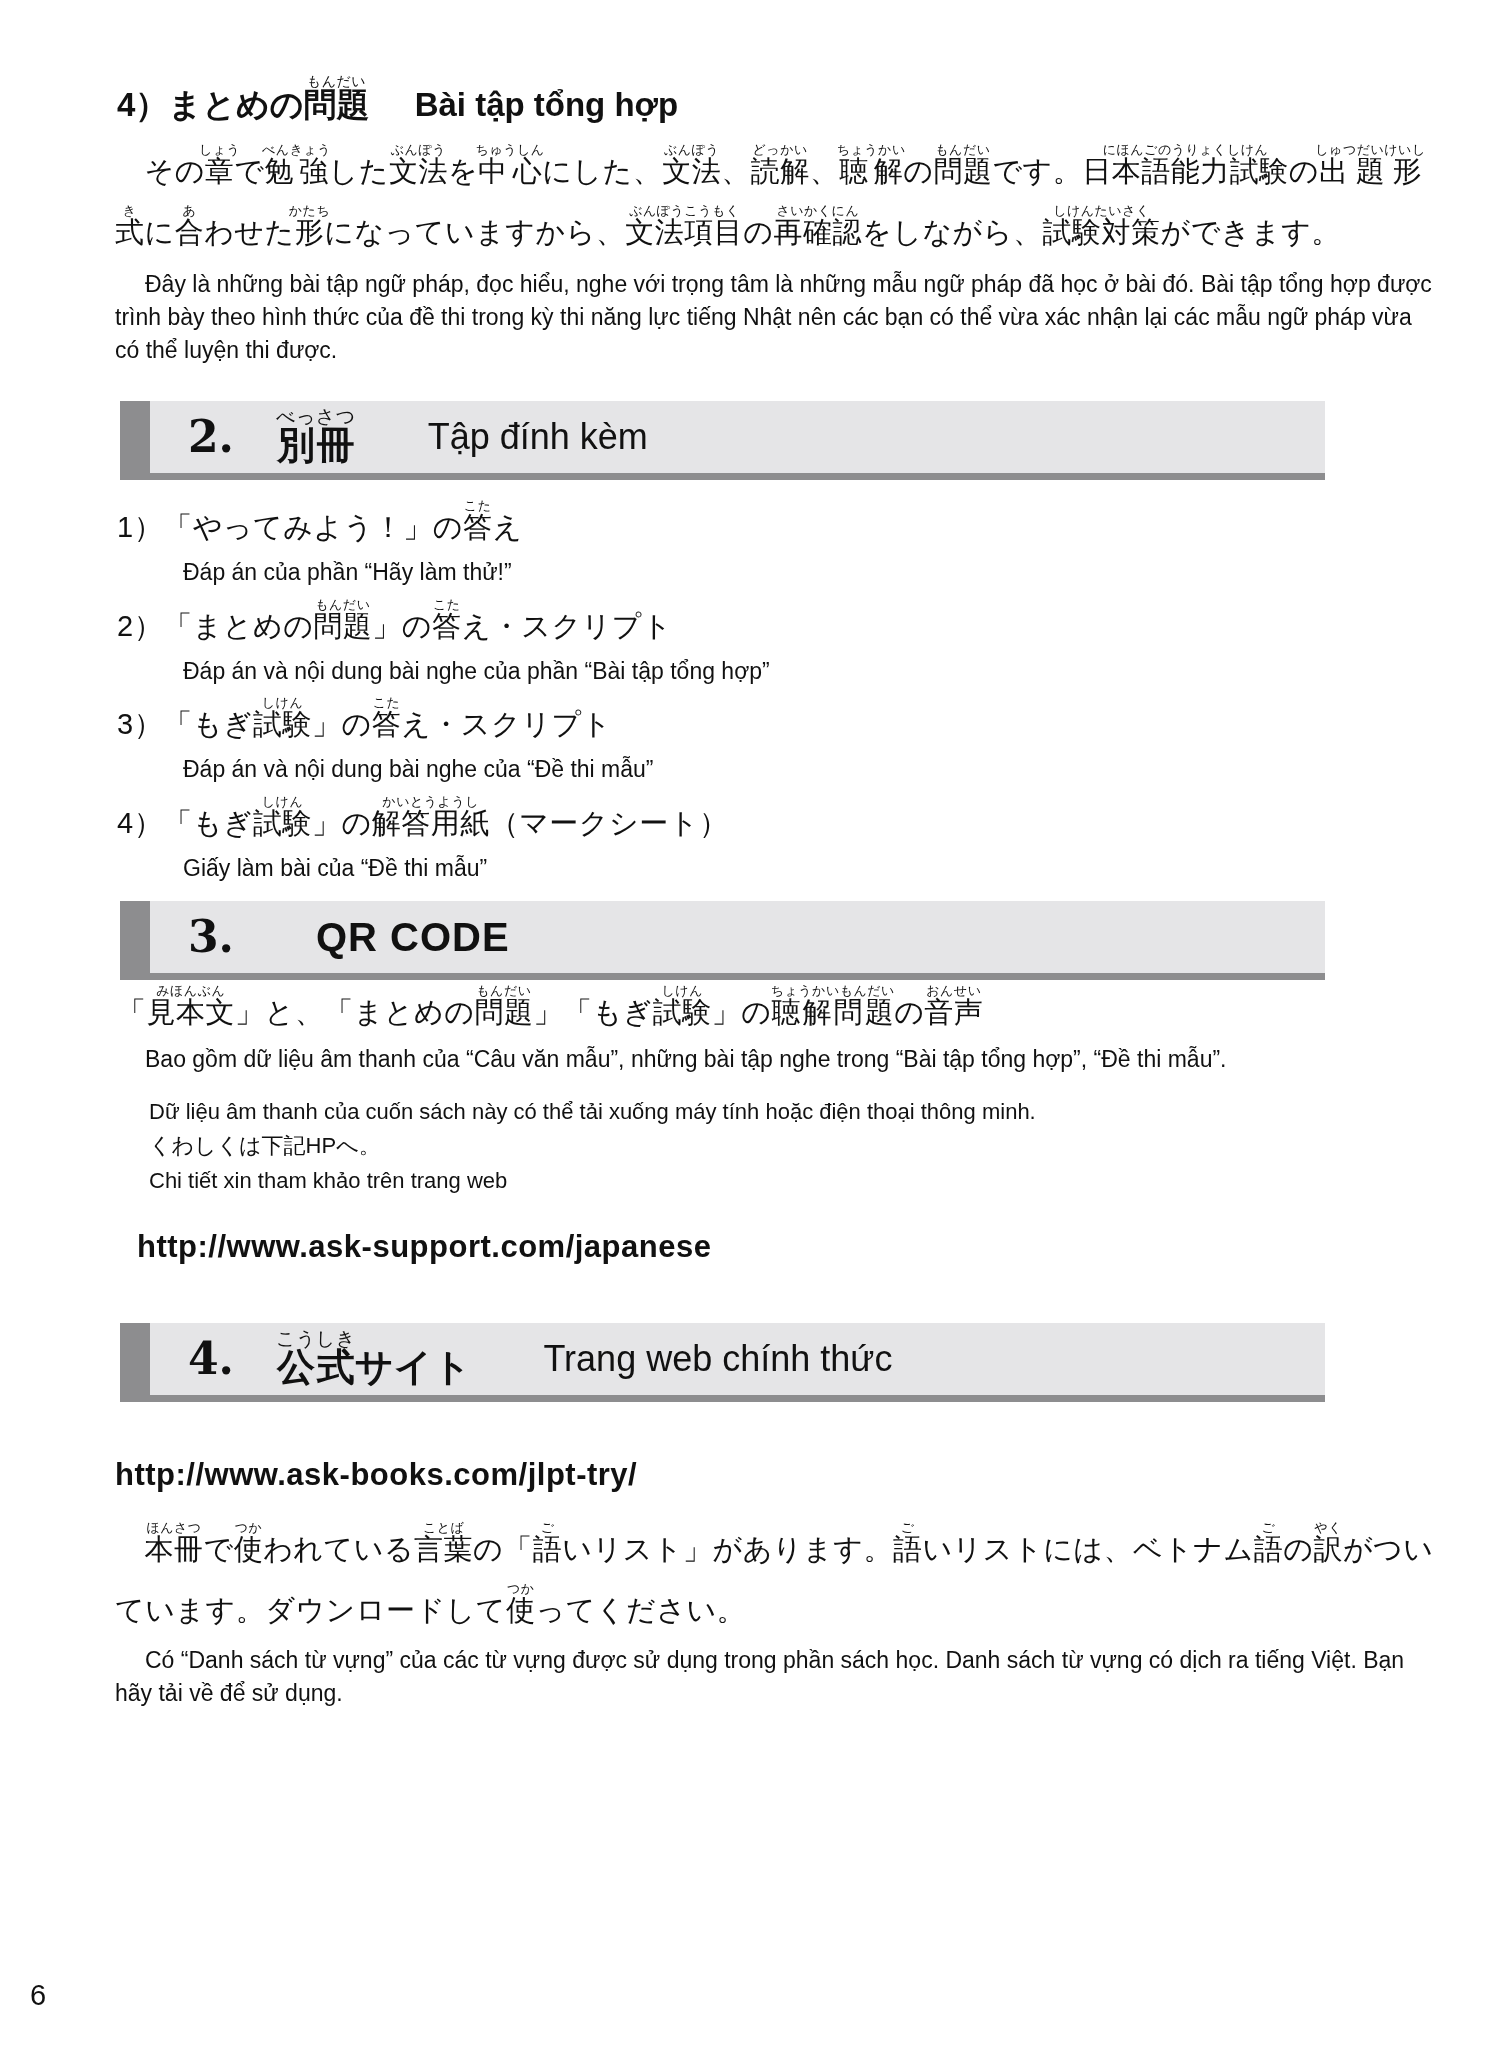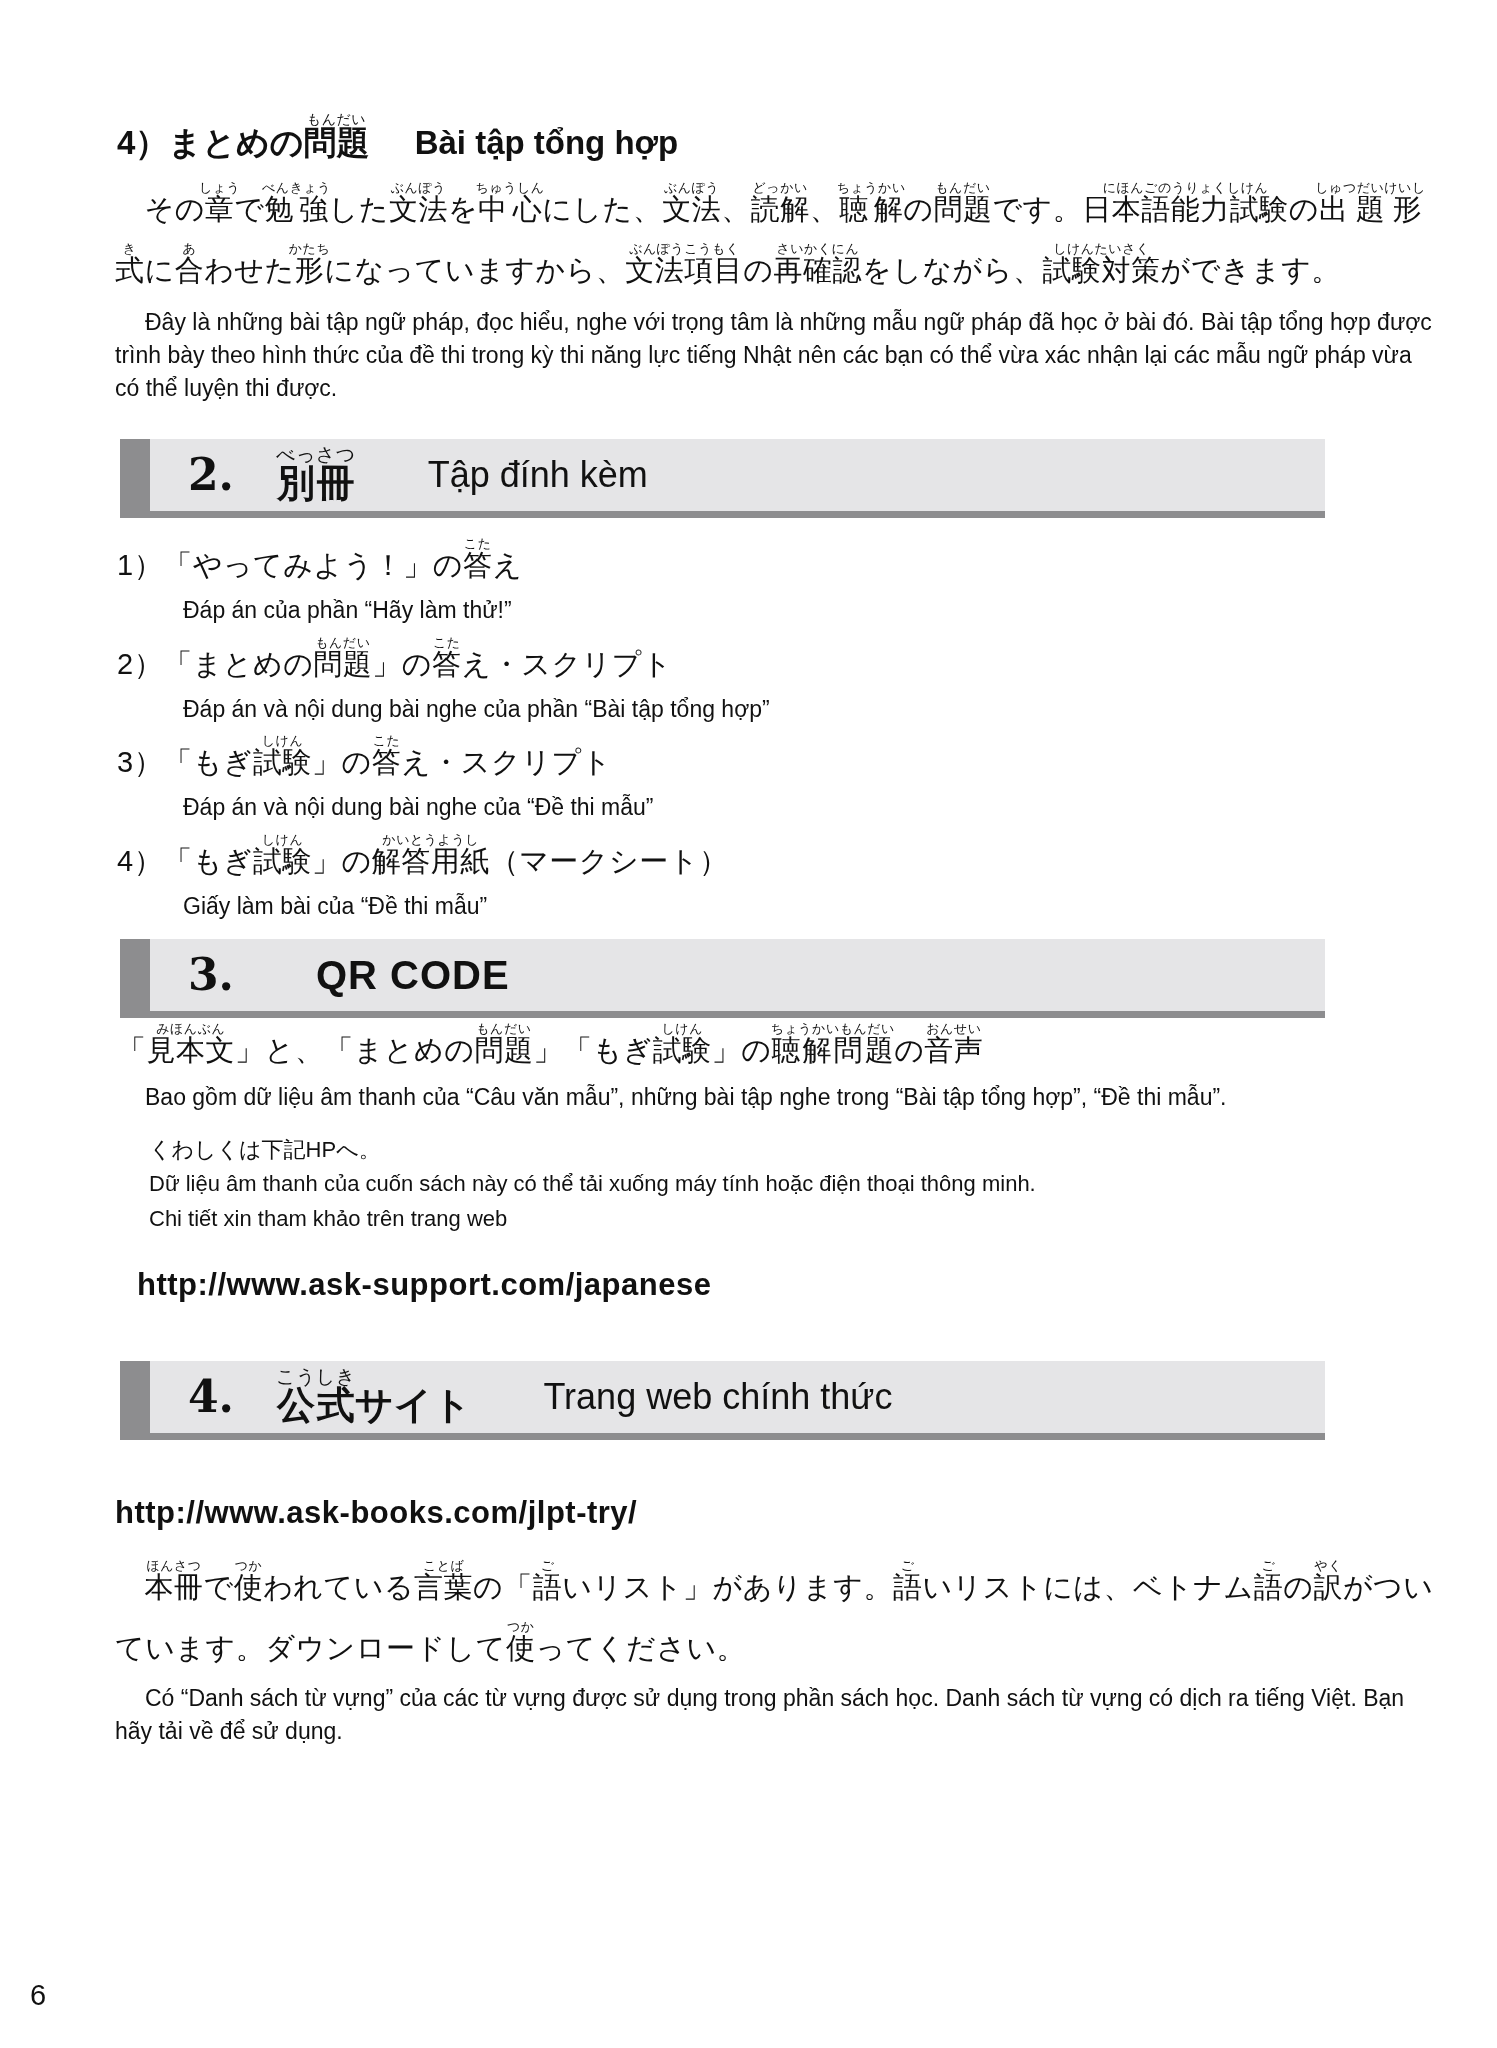--- a/index.html
+++ b/index.html
@@ -2,21 +2,21 @@
 <html><head>
 <meta charset="utf-8">
 <style>
   html,body { margin:0; padding:0; }
   body {
     width:1497px; height:2048px;
     background:#ffffff; color:#111;
     font-family:"Liberation Sans","DejaVu Sans",sans-serif;
     position:relative; overflow:hidden;
   }
-  .content { padding:112px 62px 0 115px; }
+  .content { padding:74px 62px 0 115px; }
 
   ruby { ruby-position:over; }
   rt { font-size:13px; font-weight:normal; text-align:center; line-height:1; letter-spacing:0.5px; }
 
   
   .main-heading { font-size:33px; font-weight:bold; margin:0 0 4px 2px; line-height:1.9; }
   .main-heading rt { font-size:14px; }
   .main-heading .vi-part { margin-left:36px; }
 
   
@@ -109,22 +109,22 @@
     <div class="sec-band">
       <span class="sec-num">3.</span>
       <span class="sec-title-latin">QR CODE</span>
     </div>
   </div>
 
   <p class="audio-desc-jp">「<ruby>見本文<rt>みほんぶん</rt></ruby>」と、「まとめの<ruby>問題<rt>もんだい</rt></ruby>」「もぎ<ruby>試験<rt>しけん</rt></ruby>」の<ruby>聴解問題<rt>ちょうかいもんだい</rt></ruby>の<ruby>音声<rt>おんせい</rt></ruby></p>
   <p class="audio-desc-vi">Bao gồm dữ liệu âm thanh của “Câu văn mẫu”, những bài tập nghe trong “Bài tập tổng hợp”, “Đề thi mẫu”.</p>
 
   <div class="note">
+    <div class="note-vi">Dữ liệu âm thanh của cuốn sách này có thể tải xuống máy tính hoặc điện thoại thông minh.</div>
     <div class="note-vi">くわしくは下記HPへ。</div>
-    <div class="note-vi">Dữ liệu âm thanh của cuốn sách này có thể tải xuống máy tính hoặc điện thoại thông minh.</div>
     <div class="note-vi">Chi tiết xin tham khảo trên trang web</div>
   </div>
 
   <div class="url-line url-support">http://www.ask-support.com/japanese</div>
 
   <div class="sec-header mt-s4">
     <div class="sec-tab"></div>
     <div class="sec-band">
       <span class="sec-num">4.</span>
       <span class="sec-title-jp"><ruby>公式<rt>こうしき</rt></ruby>サイト</span>

